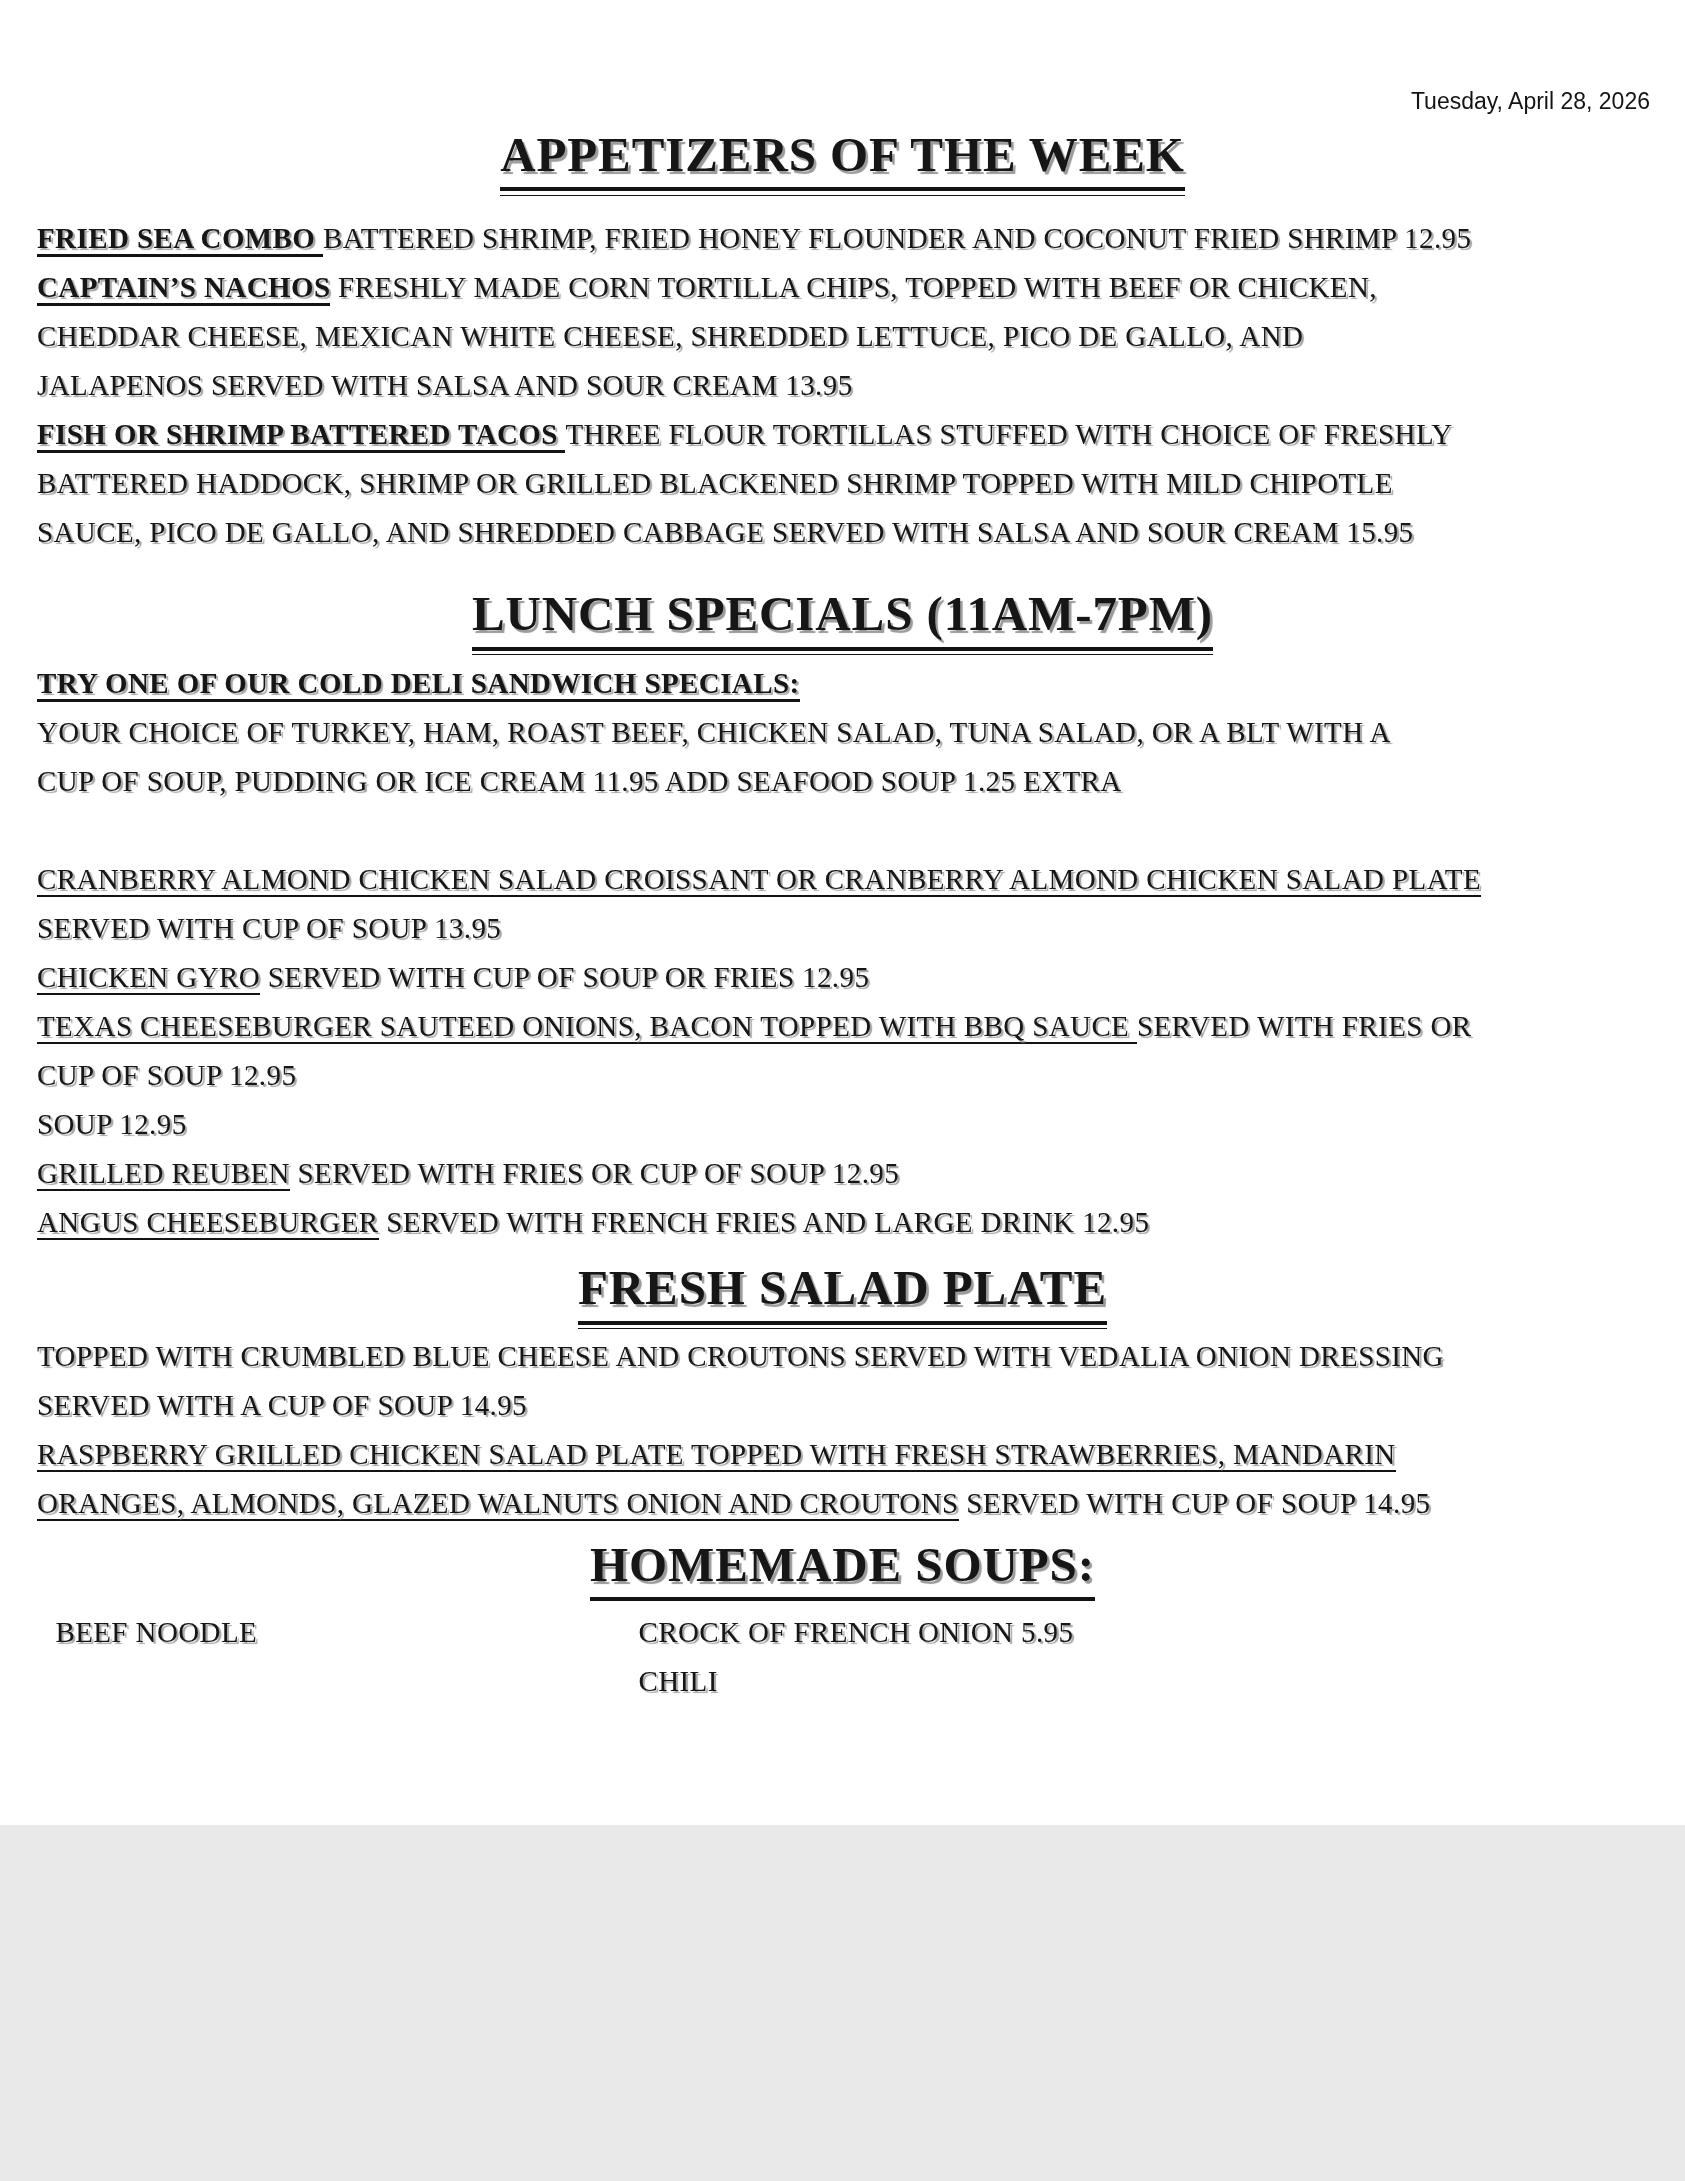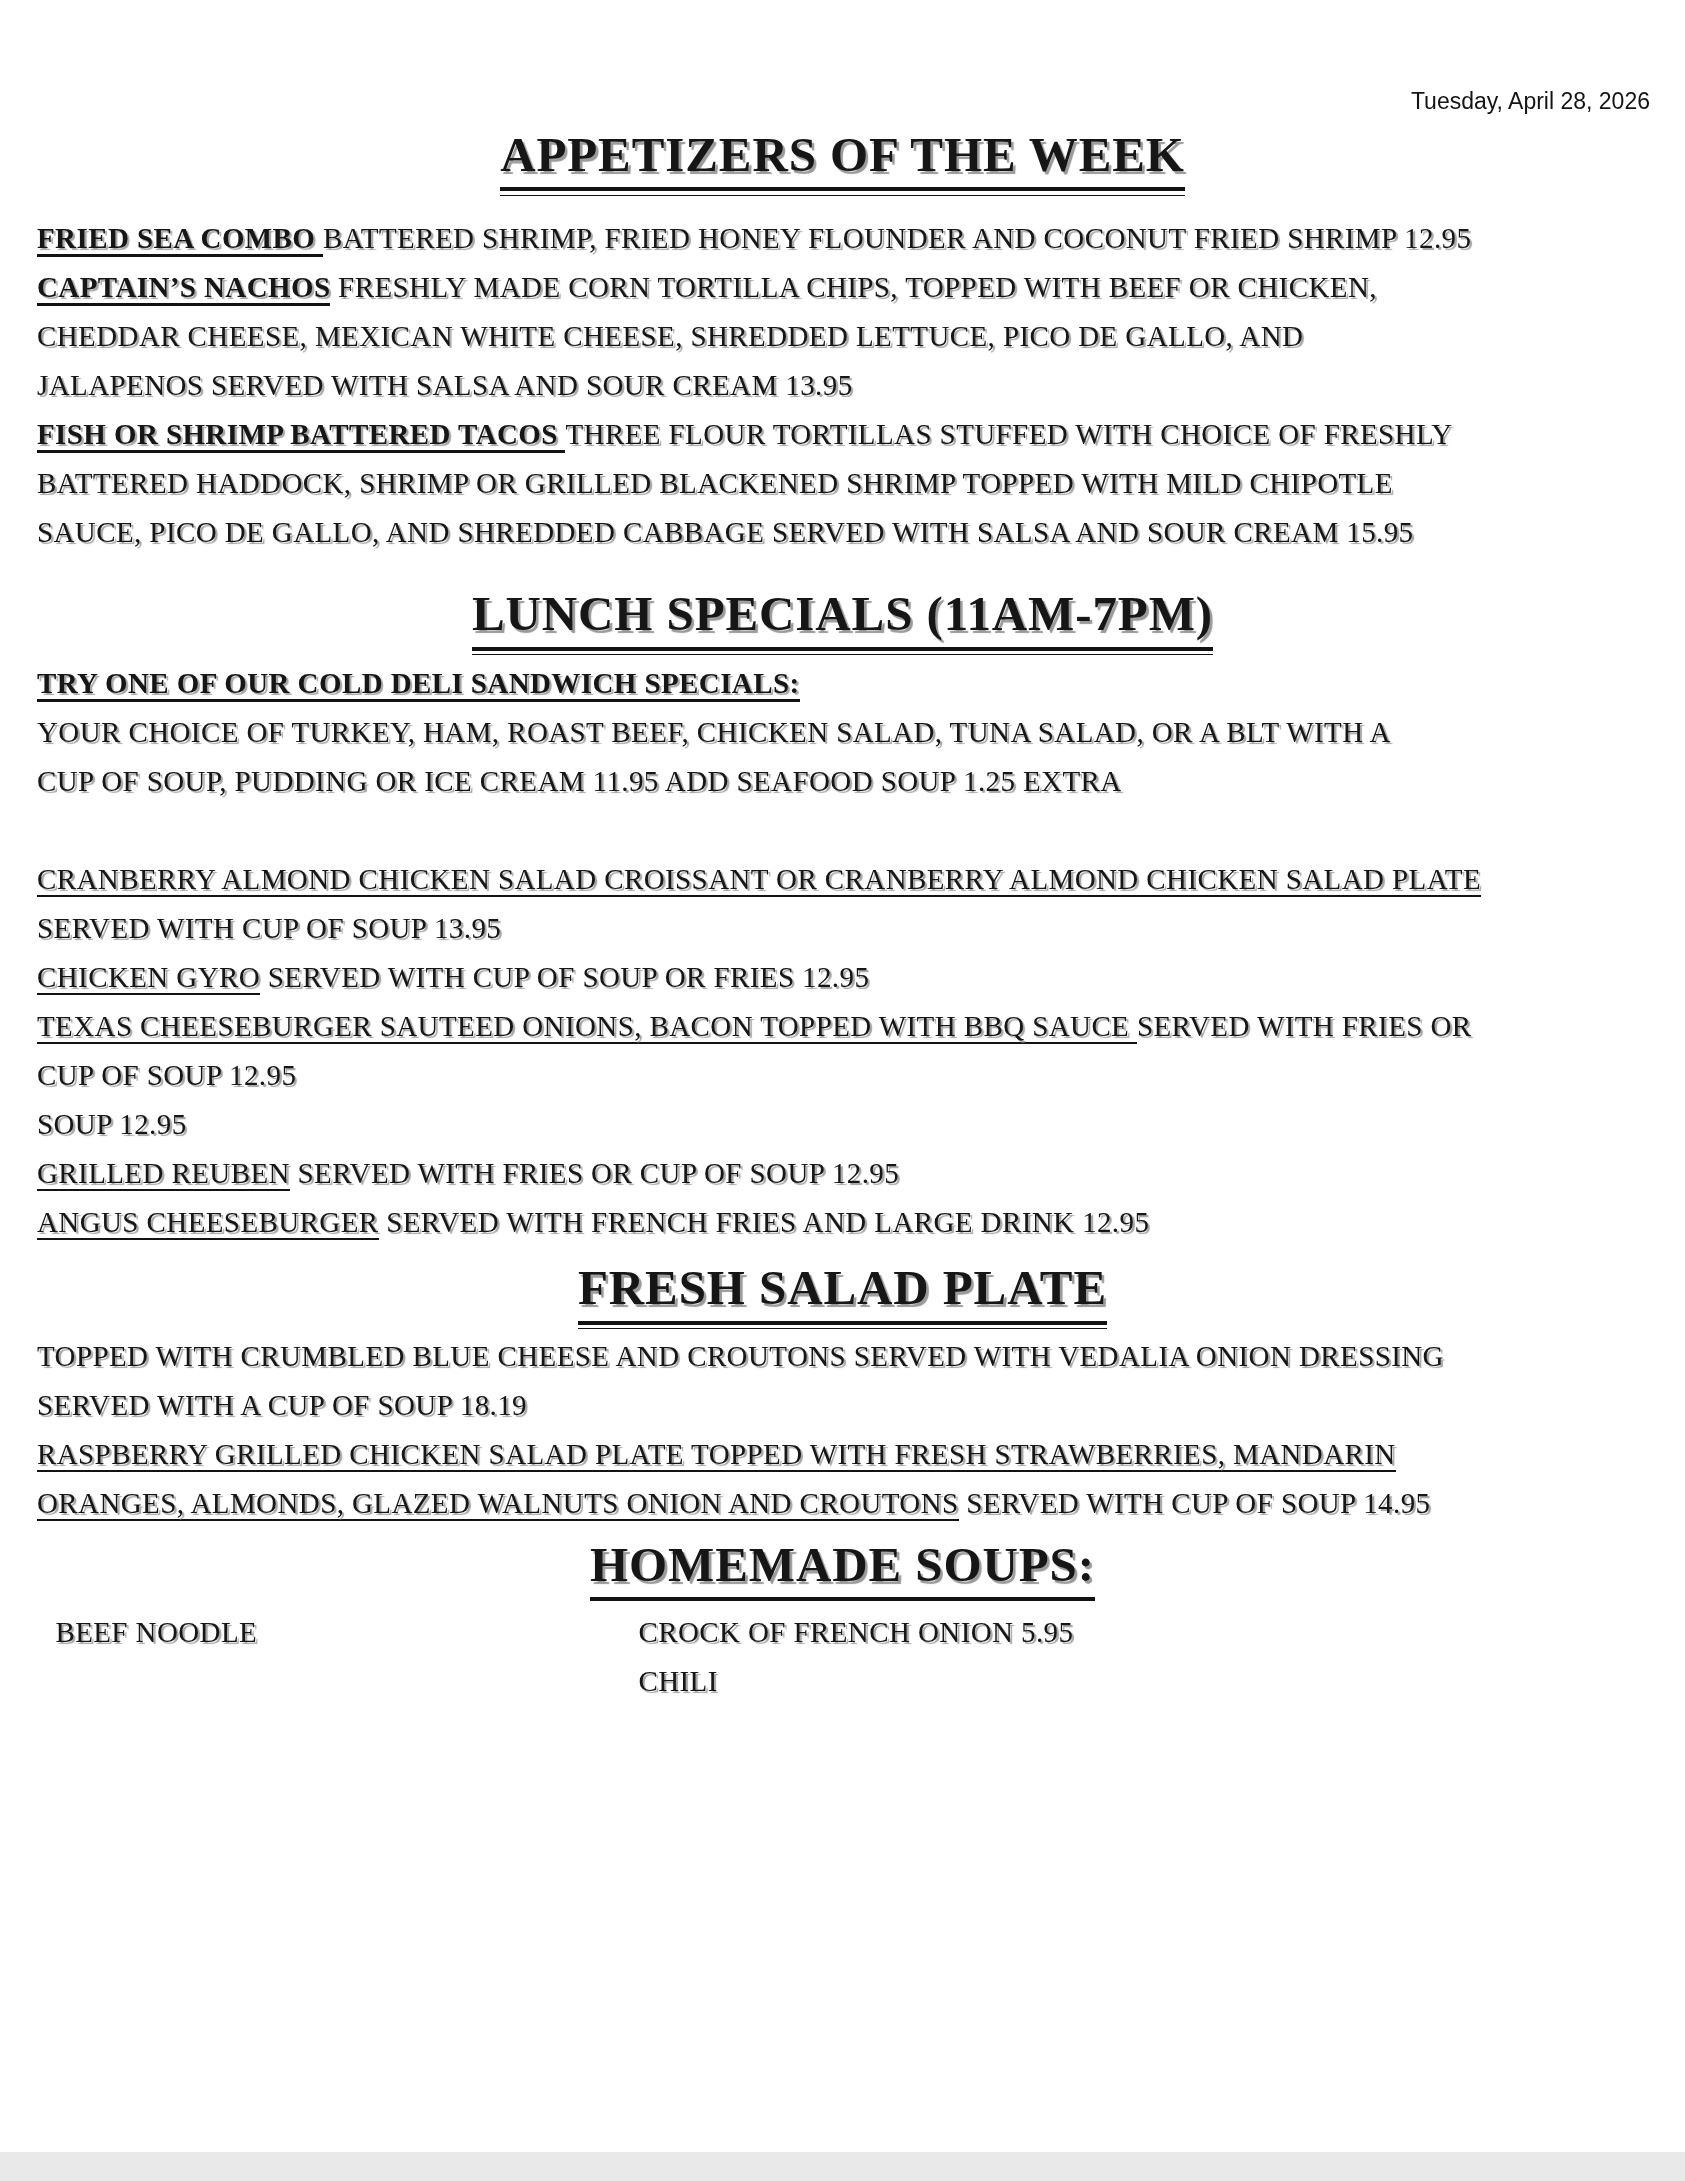--- a/index.html
+++ b/index.html
@@ -1,19 +1,19 @@
 <!DOCTYPE html>
 <html style="font-size:14px"><head>
 <meta charset="utf-8">
 <style>
   html, body { margin: 0; padding: 0; background: #e9e9e9; }
   .page {
     position: relative;
     width: 1685px;
-    height: 2152px;
+    height: 1825px;
     margin: 0 auto;
     background: #ffffff;
     box-sizing: border-box;
     padding: 0 37px;
     overflow: hidden;
     font-family: "Liberation Serif", "DejaVu Serif", serif;
     color: #161616;
   }
   .date {
     position: absolute;
@@ -101,21 +101,21 @@
         <div class="line"><span class="seg seg-u">CHICKEN GYRO</span><span class="seg"> SERVED WITH CUP OF SOUP OR FRIES 12.95</span></div>
         <div class="line"><span class="seg seg-u">TEXAS CHEESEBURGER SAUTEED ONIONS, BACON TOPPED WITH BBQ SAUCE </span><span class="seg">SERVED WITH FRIES OR</span></div>
         <div class="line"><span class="seg">CUP OF SOUP 12.95</span></div>
         <div class="line"><span class="seg">SOUP 12.95</span></div>
         <div class="line"><span class="seg seg-u">GRILLED REUBEN</span><span class="seg"> SERVED WITH FRIES OR CUP OF SOUP 12.95</span></div>
         <div class="line"><span class="seg seg-u">ANGUS CHEESEBURGER</span><span class="seg"> SERVED WITH FRENCH FRIES AND LARGE DRINK 12.95</span></div>
       </section>
       <section class="sec-fresh-salad-plate">
         <div class="section-heading h-double"><span class="heading-inner">FRESH SALAD PLATE</span></div>
         <div class="line"><span class="seg">TOPPED WITH CRUMBLED BLUE CHEESE AND CROUTONS SERVED WITH VEDALIA ONION DRESSING</span></div>
-        <div class="line"><span class="seg">SERVED WITH A CUP OF SOUP 18.19</span></div>
+        <div class="line"><span class="seg">SERVED WITH A CUP OF SOUP 14.95</span></div>
         <div class="line"><span class="seg seg-u">RASPBERRY GRILLED CHICKEN SALAD PLATE TOPPED WITH FRESH STRAWBERRIES, MANDARIN</span></div>
         <div class="line"><span class="seg seg-u">ORANGES, ALMONDS, GLAZED WALNUTS ONION AND CROUTONS</span><span class="seg"> SERVED WITH CUP OF SOUP 14.95</span></div>
       </section>
       <section class="sec-homemade-soups">
         <div class="section-heading h-single"><span class="heading-inner">HOMEMADE SOUPS:</span></div>
         <div class="soup-row">
           <span class="soup-left">BEEF NOODLE</span>
           <span class="soup-right">CROCK OF FRENCH ONION 5.95</span>
         </div>
         <div class="soup-row">

